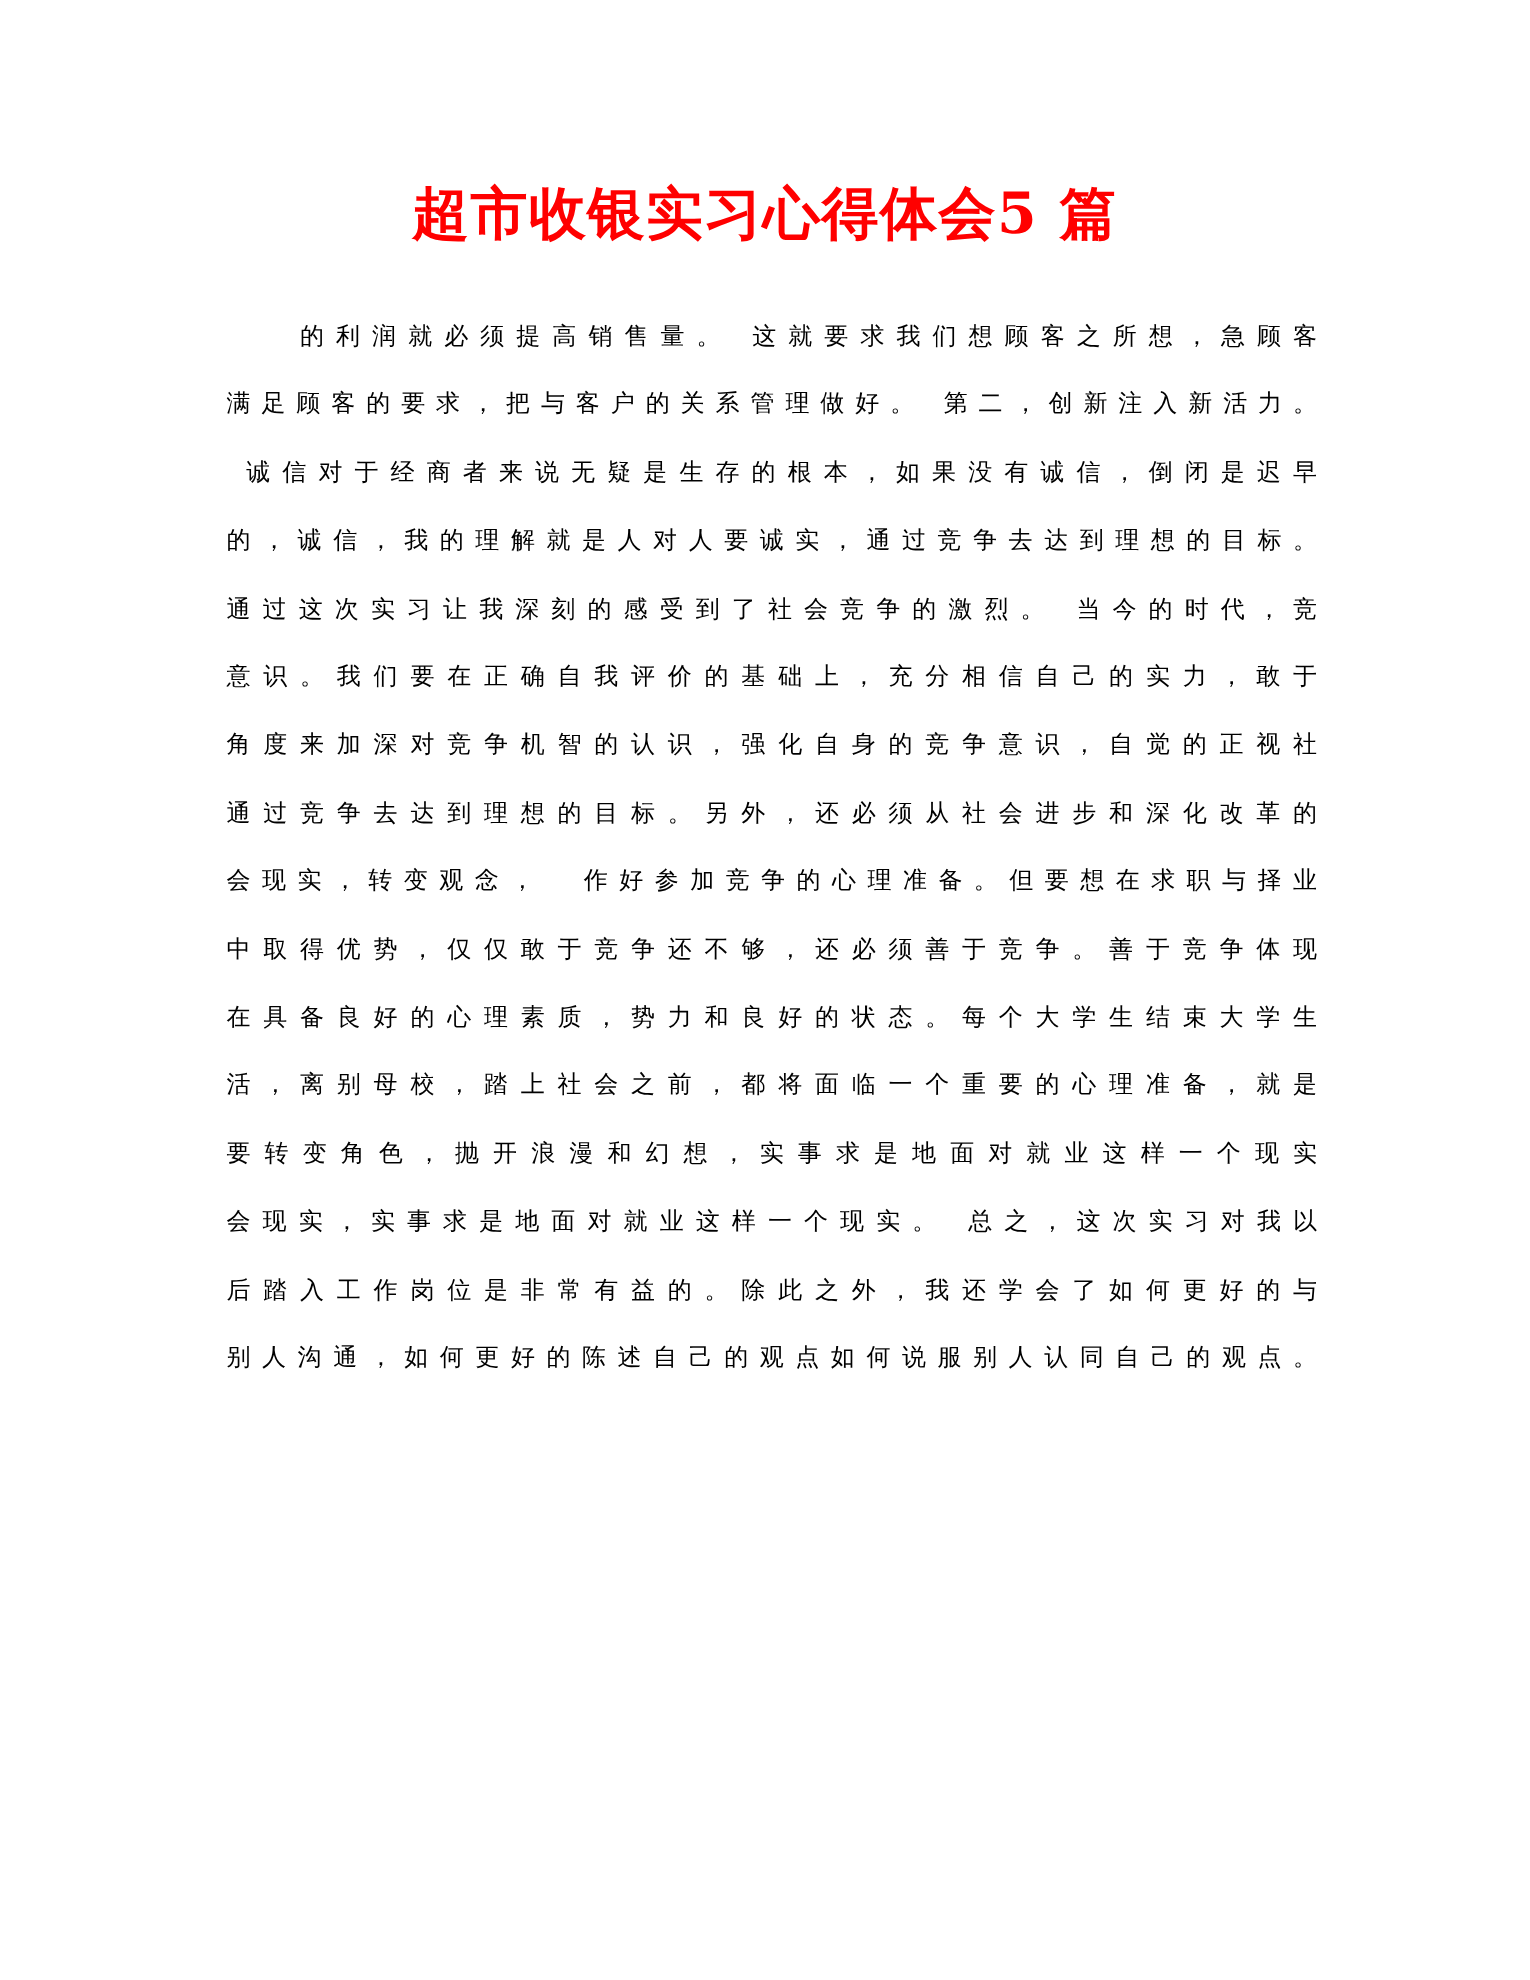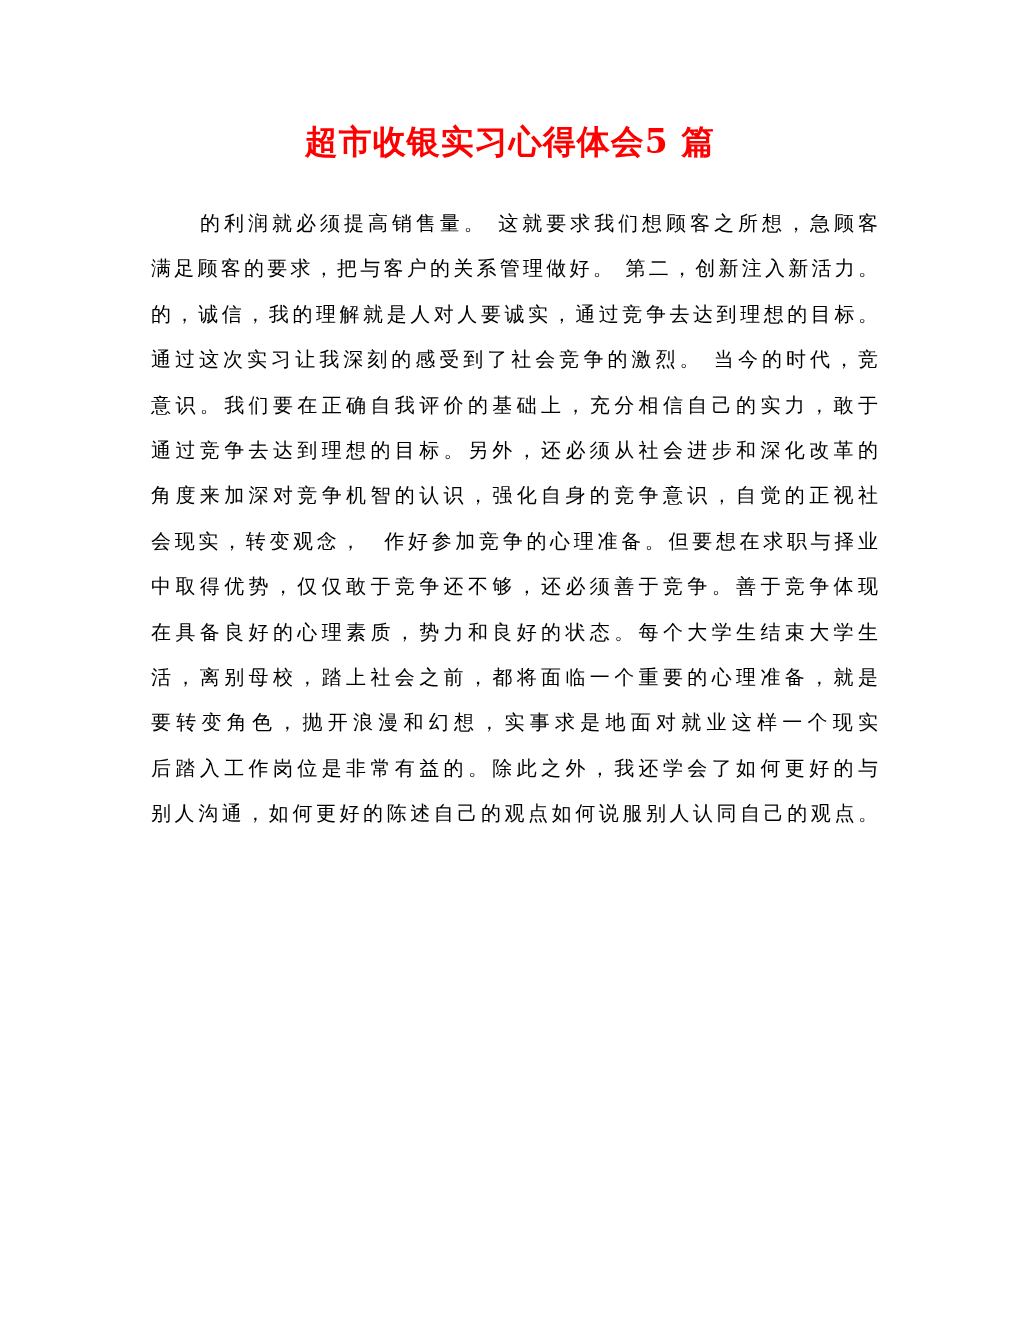--- a/index.html
+++ b/index.html
@@ -13,56 +13,58 @@
     height: 1320px;
     background: #ffffff;
     overflow: hidden;
     font-family: "DejaVu Serif", "Liberation Serif", serif;
     color: #000000;
   }
   .doc-title {
     margin: 122px 0 0 0;
     padding: 0;
     text-align: center;
-    font-size: 33px;
+    font-size: 38px;
     line-height: 40px;
     font-weight: bold;
     color: #ff0000;
     letter-spacing: 1px;
   }
   .doc-body {
     margin: 39px 142px 0 151px;
     width: 727px;
   }
   .body-line {
-    font-size: 20px;
+    font-size: 16px;
     line-height: 45.4px;
     text-align: justify;
     text-align-last: justify;
     text-justify: inter-character;
     white-space: pre-wrap;
   }
   .body-line:first-child {
     text-indent: 49px;
   }
 </style>
 </head>
 <body>
 
 <div class="page">
   <h1 class="doc-title">超市收银实习心得体会5 篇</h1>
   <div class="doc-body">
       <div class="body-line">的利润就必须提高销售量。 这就要求我们想顾客之所想，急顾客</div>
       <div class="body-line">满足顾客的要求，把与客户的关系管理做好。 第二，创新注入新活力。</div>
+      <div class="body-line"> 诚信对于经商者来说无疑是生存的根本，如果没有诚信，倒闭是迟早</div>
       <div class="body-line">的，诚信，我的理解就是人对人要诚实，通过竞争去达到理想的目标。</div>
       <div class="body-line">通过这次实习让我深刻的感受到了社会竞争的激烈。 当今的时代，竞</div>
       <div class="body-line">意识。我们要在正确自我评价的基础上，充分相信自己的实力，敢于</div>
+      <div class="body-line">角度来加深对竞争机智的认识，强化自身的竞争意识，自觉的正视社</div>
       <div class="body-line">通过竞争去达到理想的目标。另外，还必须从社会进步和深化改革的</div>
-      <div class="body-line">角度来加深对竞争机智的认识，强化自身的竞争意识，自觉的正视社</div>
       <div class="body-line">会现实，转变观念，  作好参加竞争的心理准备。但要想在求职与择业</div>
       <div class="body-line">中取得优势，仅仅敢于竞争还不够，还必须善于竞争。善于竞争体现</div>
       <div class="body-line">在具备良好的心理素质，势力和良好的状态。每个大学生结束大学生</div>
       <div class="body-line">活，离别母校，踏上社会之前，都将面临一个重要的心理准备，就是</div>
       <div class="body-line">要转变角色，抛开浪漫和幻想，实事求是地面对就业这样一个现实</div>
+      <div class="body-line">会现实，实事求是地面对就业这样一个现实。 总之，这次实习对我以</div>
       <div class="body-line">后踏入工作岗位是非常有益的。除此之外，我还学会了如何更好的与</div>
       <div class="body-line">别人沟通，如何更好的陈述自己的观点如何说服别人认同自己的观点。</div>
     </div>
 </div>
 
 </body></html>

